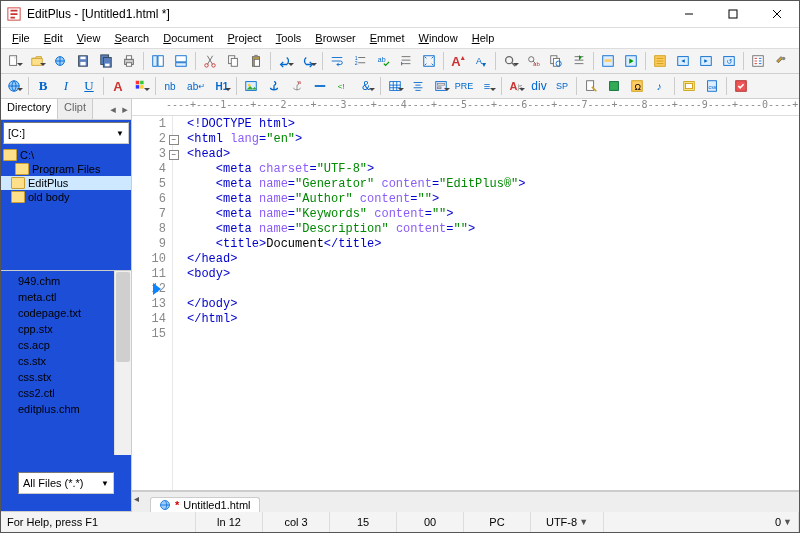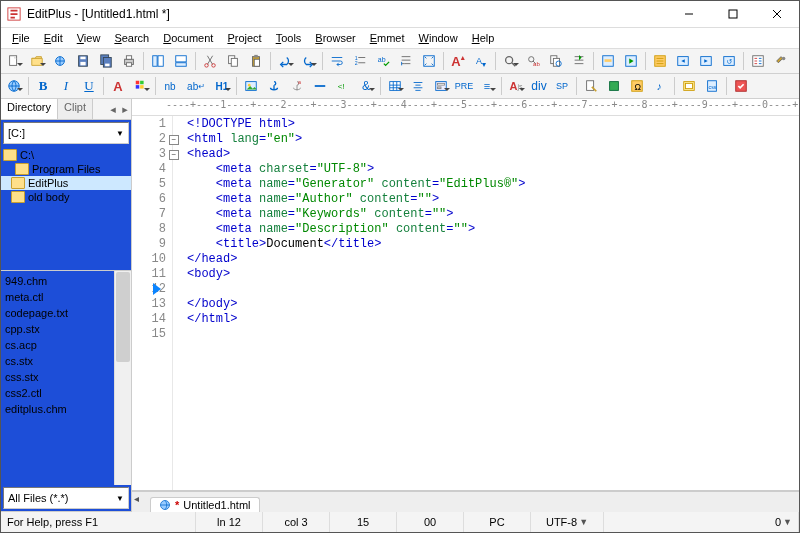--- a/index.html
+++ b/index.html
@@ -34,35 +34,35 @@
 .ltab{padding:2px 6px;border-right:1px solid #ccc;background:#fff;font-size:11px}
 .ltab.inactive{background:#eee;color:#666}
 .ltabs .arrows{margin-left:auto;display:flex}
 .larrow{width:12px;display:flex;align-items:center;justify-content:center;color:#666}
 .drivesel{height:18px;border:1px inset #ccc;margin:2px;padding:1px 4px;background:#fff;display:flex;align-items:center;justify-content:space-between}
 .tree{flex:0 0 120px;overflow:auto;border-bottom:1px solid #ccc;padding:2px 0}
 .tn{display:flex;align-items:center;padding:1px 2px;gap:3px;white-space:nowrap}
 .tn.sel{background:#cde8ff}
 .indent1{padding-left:14px}.indent2{padding-left:10px}
 .fileico{width:12px;height:10px;background:#ffe08a;border:1px solid #c9a030;border-radius:1px}
-.filelist{flex:1;overflow:auto;padding:2px 0;position:relative}
+.filelist{flex:1;overflow:auto;padding:2px 13px;position:relative}
 .fli{padding:2px 4px;white-space:nowrap}
 .scrolltrack{position:absolute;right:0;top:0;bottom:0;width:16px;background:#f0f0f0;border-left:1px solid #ddd}
 .scrollthumb{position:absolute;right:1px;top:1px;width:14px;height:90px;background:#cfcfcf;border-radius:2px}
-.filter{height:18px;border:1px inset #ccc;margin:2px;padding:1px 4px;background:#fff;display:flex;align-items:center;justify-content:space-between}
+.filter{height:18px;border:1px inset #ccc;margin:17px;padding:1px 4px;background:#fff;display:flex;align-items:center;justify-content:space-between}
 
 .editor{flex:1;display:flex;flex-direction:column;min-width:0;background:#fff}
 .ruler{height:16px;background:#fff;border-bottom:1px solid #ddd;font-family:Consolas,monospace;font-size:10px;color:#888;white-space:nowrap;overflow:hidden;padding-left:34px;letter-spacing:0}
 .codewrap{flex:1;display:flex;overflow:hidden;font-family:Consolas,'Courier New',monospace;font-size:12px;line-height:15px}
 .gutter{width:34px;text-align:right;color:#888;background:#fff;border-right:1px solid #e8e8e8;padding:1px 6px 0 0}
 .gline{height:15px;position:relative}
 .fold{position:absolute;right:-13px;top:3px;width:8px;height:8px;border:1px solid #888;font-size:8px;line-height:7px;text-align:center;background:#fff;color:#444}
 .code{flex:1;padding:1px 0 0 14px;white-space:pre}
 .cl{height:15px}
-.t-tag{color:#0000cc}.t-attr{color:#15803d}.t-str{color:#008800}.t-doctype{color:#0000cc}.t-text{color:#000}
+.t-tag{color:#0000cc}.t-attr{color:#8b5cf6}.t-str{color:#008800}.t-doctype{color:#0000cc}.t-text{color:#000}
 .marker{position:absolute;left:-34px;top:1px;width:8px;height:12px;background:#0a84ff;clip-path:polygon(0 0,100% 50%,0 100%)}
 
 .doctabs{height:20px;background:#eee;border-top:1px solid #ccc;display:flex;align-items:flex-end;padding-left:18px}
 .doctab{background:#fff;border:1px solid #ccc;border-bottom:none;padding:1px 8px;display:flex;align-items:center;gap:4px;font-size:11px;border-radius:3px 3px 0 0}
 .modmark{color:#c00;font-weight:bold}
 .doctabs-wrap{position:relative;height:20px;background:#eee;border-top:1px solid #ccc}
 .doctabs-wrap .navbtn{position:absolute;left:2px;top:2px;font-size:10px;color:#555}
 
 .status{height:20px;background:#f4f4f4;border-top:1px solid #ccc;display:flex;align-items:center;font-size:11px}
 .scell{padding:0 6px;border-right:1px solid #ddd;height:100%;display:flex;align-items:center}

